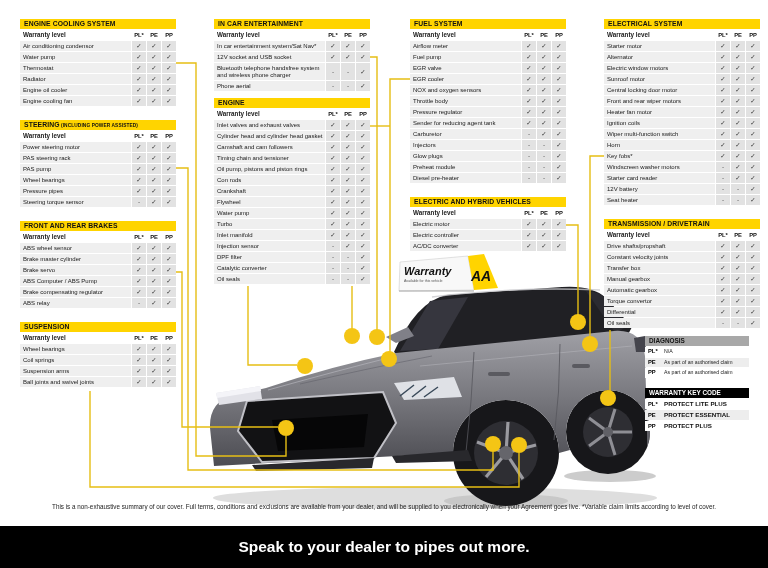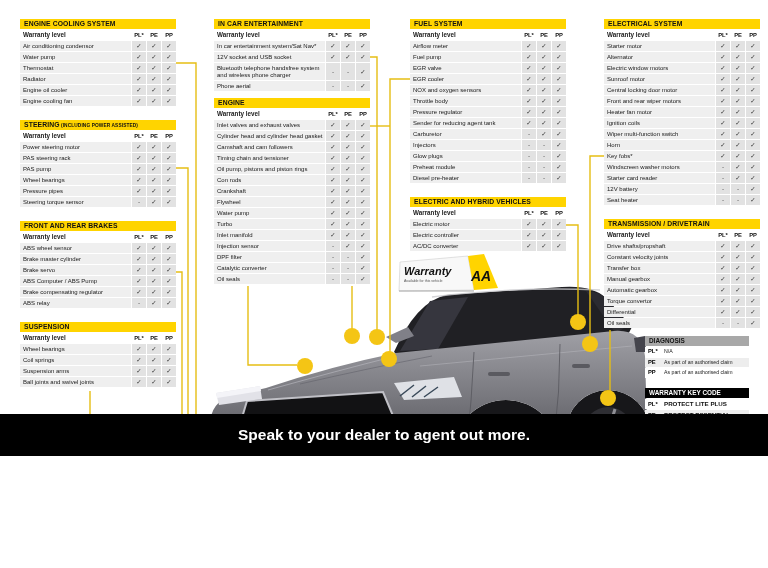--- a/index.html
+++ b/index.html
@@ -1,20 +1,20 @@
 <!DOCTYPE html>
 <html><head>
 <meta charset="utf-8">
 <style>
   :root{
     --yellow:#FFD400; --line:#E6BE14; --dot:#F4C515;
     --rowbg:#efefef; --mkbg:#e2e2e2;
   }
   html,body{margin:0;padding:0;}
-  #page{position:relative;width:768px;height:456px;background:#ffffff;overflow:hidden;
+  #page{position:relative;width:768px;height:568px;background:#ffffff;overflow:hidden;
         font-family:"Liberation Sans", sans-serif;}
   svg{position:absolute;left:0;top:0;}
   .col{position:absolute;top:19px;width:156px;z-index:2;}
   #col-0{left:20px;} #col-1{left:214px;} #col-2{left:410px;} #col-3{left:604px;}
   .tbl + .tbl{margin-top:14px;}
   #col-1 .tbl + .tbl{margin-top:7px;}
   .tbl-title{height:10px;line-height:10px;background:var(--yellow);font-weight:700;
              font-size:6.8px;padding-left:4px;margin-bottom:1px;color:#111;letter-spacing:.1px;}
   .tbl-title .suffix{font-size:4.8px;font-weight:700;}
   .row{display:flex;height:10px;line-height:10px;margin-bottom:1px;}
@@ -770,16 +770,16 @@
         <div class="lrow">
           <span class="code">PP</span>
           <span class="txt">PROTECT PLUS</span>
         </div>
       </div>
   </div>
 
   <div id="disclaimer">This is a non-exhaustive summary of our cover. Full terms, conditions and exclusions are available from your dealer, and will be supplied to you electronically when your Agreement goes live. *Variable claim limits according to level of cover.</div>
 
   <div id="cta-bar">
-    <div id="cta-text">Speak to your dealer to agent out more.</div>
+    <div id="cta-text">Speak to your dealer to pipes out more.</div>
   </div>
 
 </div>
 
 </body></html>

